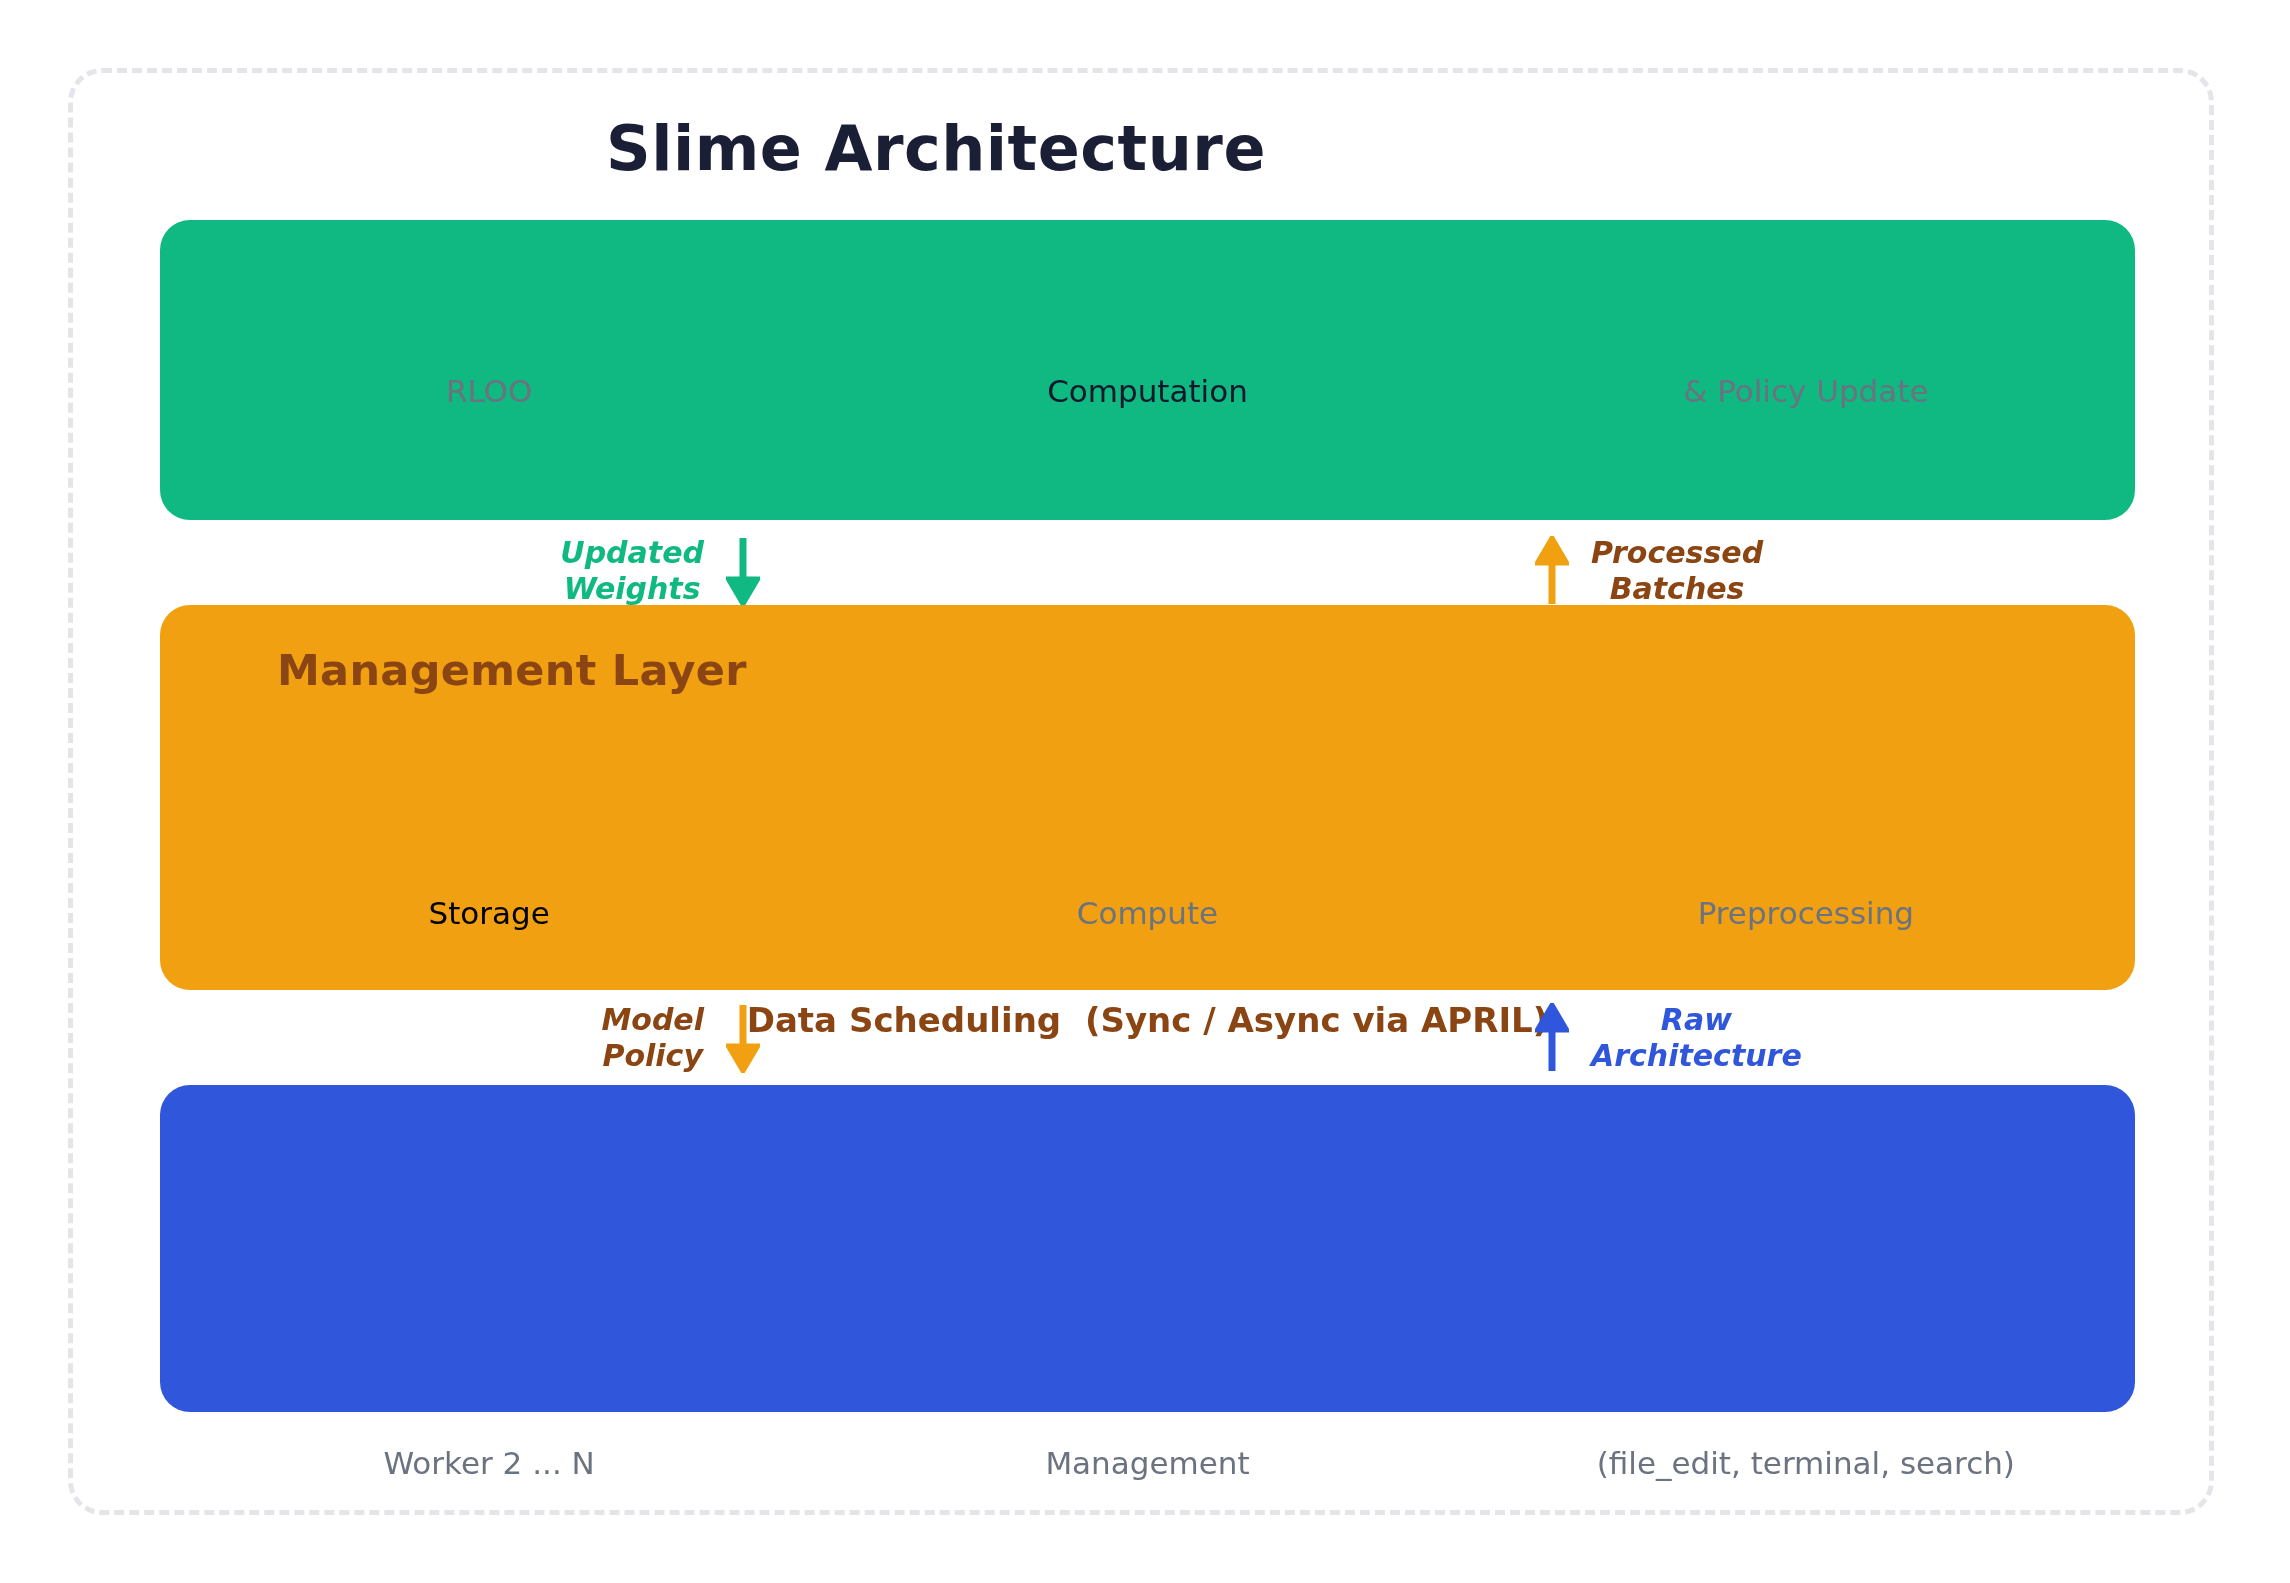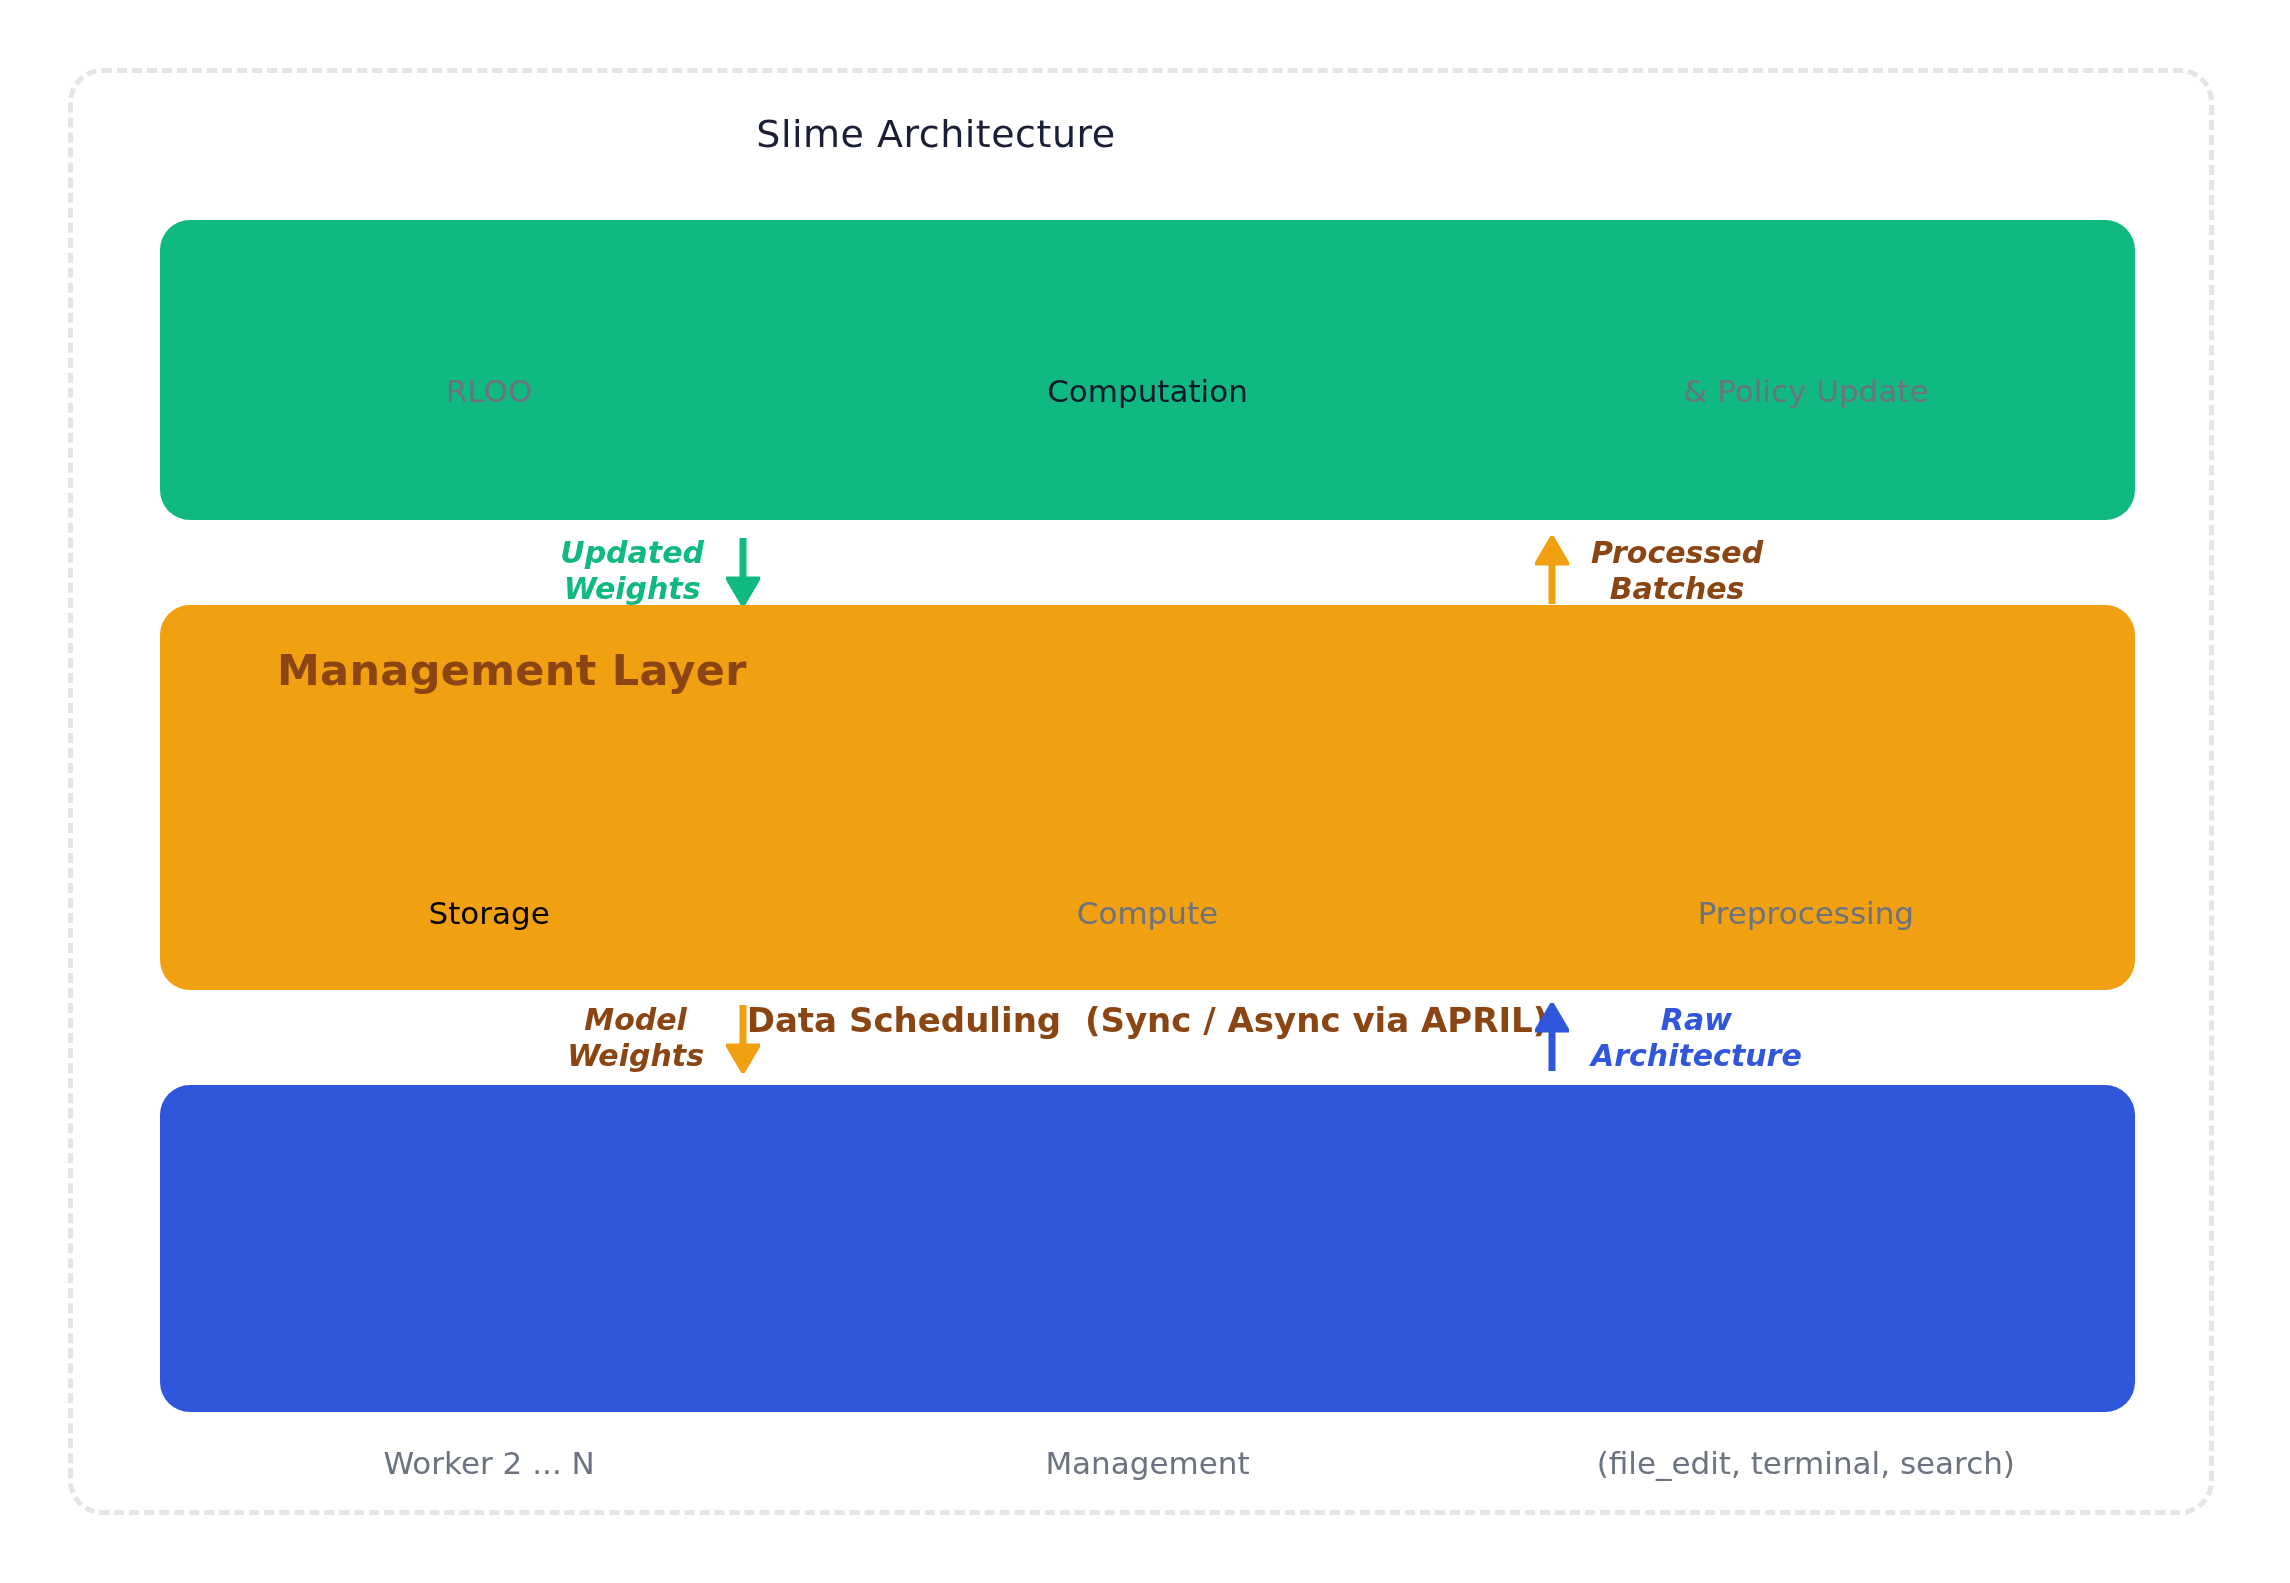--- a/index.html
+++ b/index.html
@@ -34,22 +34,22 @@
   }
 
   
   .diagram-title {
     position: absolute;
     left: 0;
     top: 112px;
     width: 1872px;
     text-align: center;
     font-family: "DejaVu Sans", sans-serif;
-    font-size: 38px;
-    font-weight: normal;
+    font-size: 62px;
+    font-weight: bold;
     color: #1b1f36;
     letter-spacing: 0.5px;
   }
 
   
   .layer {
     position: absolute;
     left: 160px;
     width: 1975px;
     border-radius: 30px;
@@ -195,21 +195,21 @@
       <div class="label-cell" style="color: #000000;">Storage</div>
       <div class="label-cell" style="color: rgb(107, 114, 128);">Compute</div>
       <div class="label-cell" style="color: rgb(107, 114, 128);">Preprocessing</div>
     </div>
     <div class="sub-heading c-brown">Data Scheduling  (Sync / Async via APRIL)</div>
   </div>
 
   <div class="connector conn-left connector-row-bottom">
     <div class="conn-inner">
       <div class="conn-label c-brown">Model
-Weights</div>
+Policy</div>
       <svg class="arrow" viewBox="0 0 34 70">
         <path d="M17 2 L17 50 M17 66 L4 44 L30 44 Z" fill="#f0a010" stroke="#f0a010" stroke-width="7" stroke-linejoin="miter"></path>
       </svg>
     </div>
   </div>
 
   <div class="connector conn-right connector-row-bottom">
     <div class="conn-inner">
       <svg class="arrow" viewBox="0 0 34 70">
         <path d="M17 68 L17 20 M17 4 L4 26 L30 26 Z" fill="#2f56db" stroke="#2f56db" stroke-width="7" stroke-linejoin="miter"></path>

